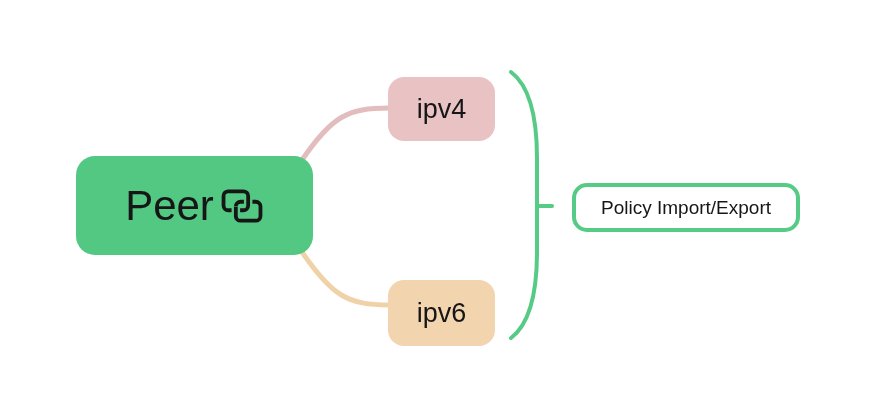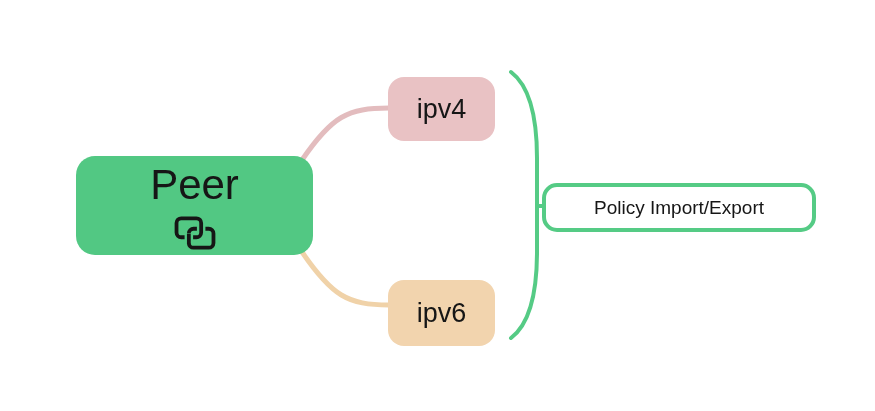--- a/index.html
+++ b/index.html
@@ -18,34 +18,33 @@
     box-sizing: border-box;
     color: #161616;
     cursor: pointer;
     white-space: nowrap;
   }
   #peer-node {
     left: 76px; top: 156px; width: 237px; height: 99px;
     border-radius: 19px;
     font-size: 42px; font-weight: 500;
     gap: 6px;
-    flex-direction: column;
   }
   #ipv4-node {
     left: 388px; top: 77px; width: 107px; height: 64px;
     border-radius: 16px;
     font-size: 27px; font-weight: 500;
   }
   #ipv6-node {
     left: 388px; top: 280px; width: 107px; height: 66px;
     border-radius: 16px;
     font-size: 27px; font-weight: 500;
   }
   #policy-node {
-    left: 542px; top: 183px; width: 274px; height: 49px;
+    left: 572px; top: 183px; width: 228px; height: 49px;
     border-radius: 15px;
     border: 4px solid #55cb85;
     background: #ffffff;
     font-size: 19px; font-weight: 500;
   }
   .link-icon { display: block; }
 </style>
 </head>
 <body>
 

